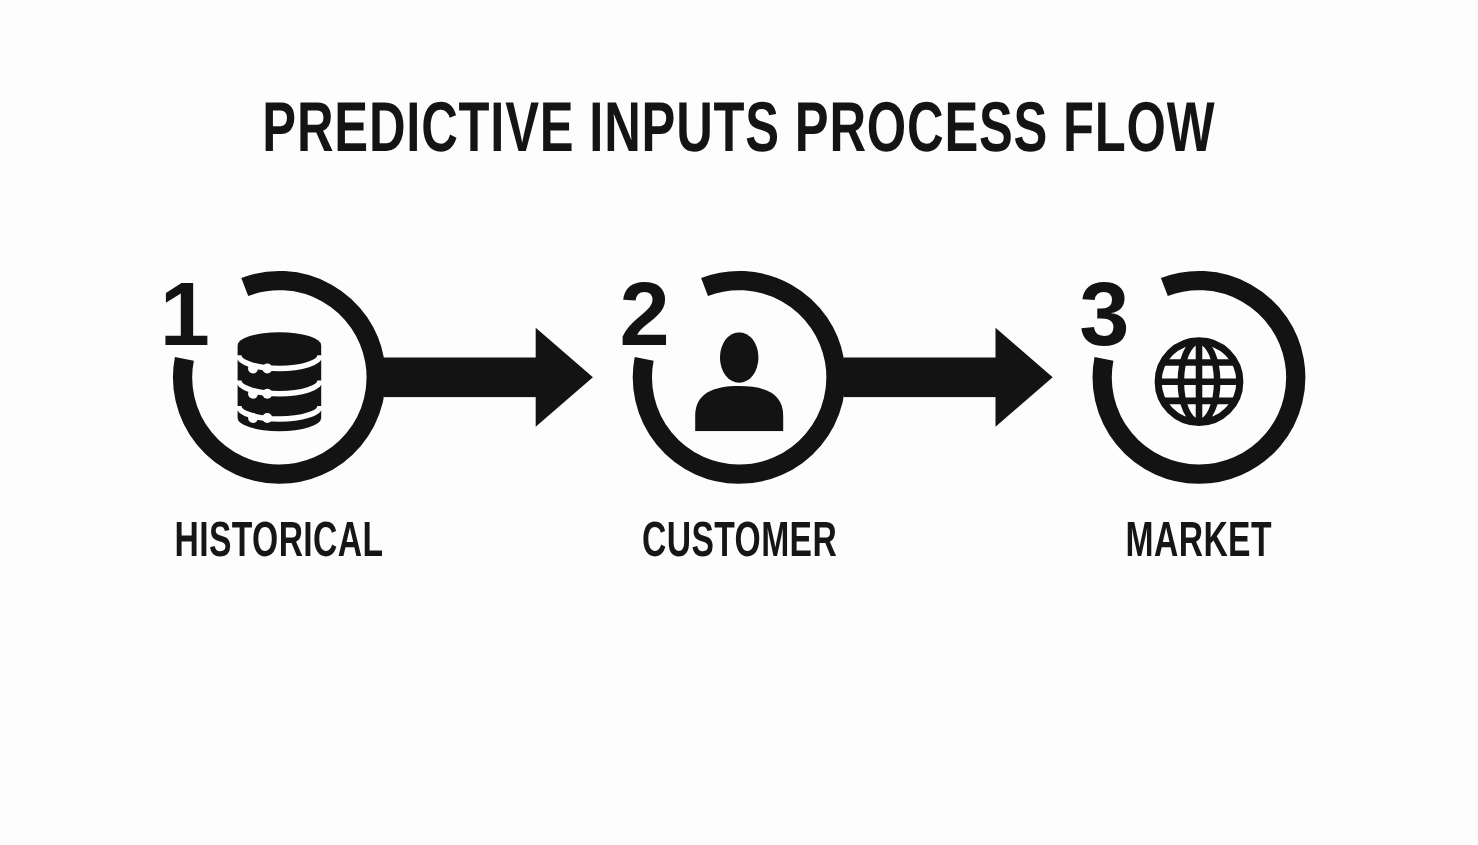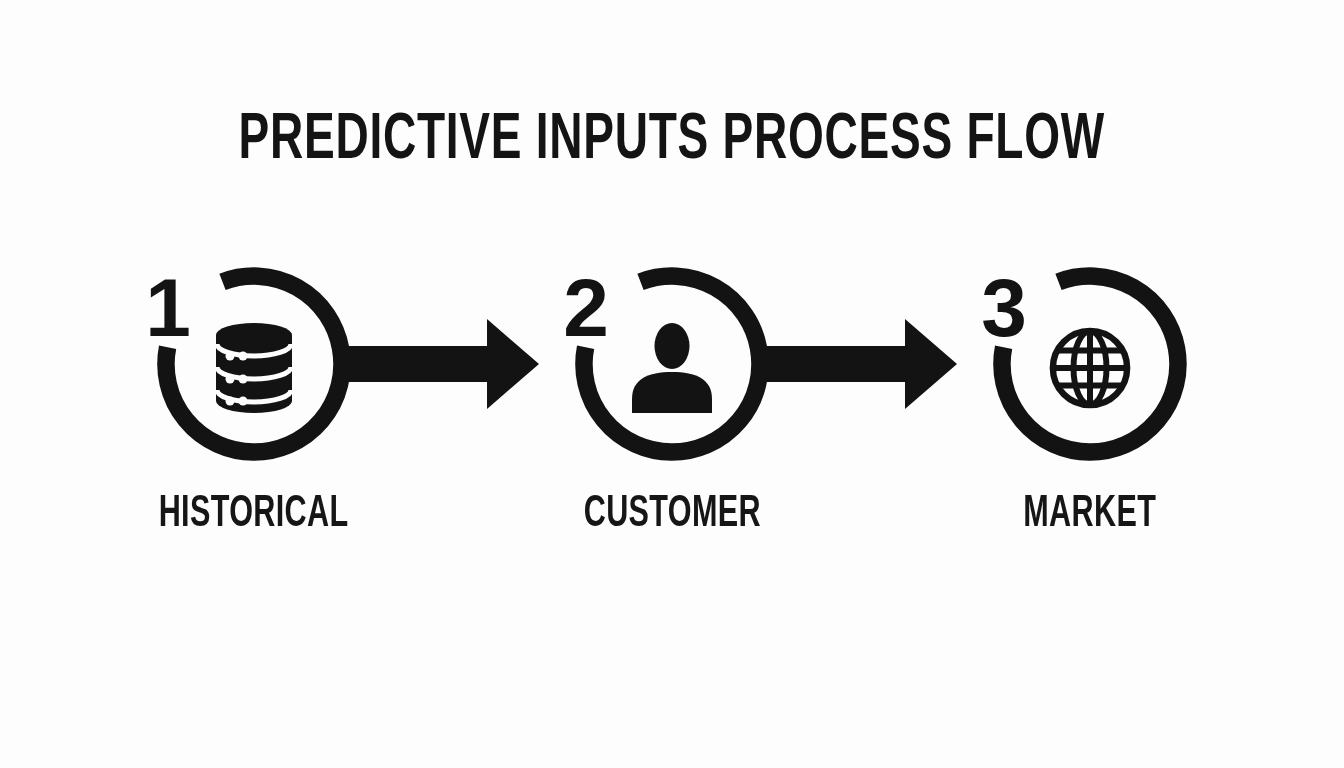--- a/index.html
+++ b/index.html
@@ -4,21 +4,21 @@
 <style>
   html,body{margin:0;padding:0;}
   body{
     width:1344px;height:768px;
     background:#fdfdfd;
     font-family:"Liberation Sans","DejaVu Sans",sans-serif;
     color:#131313;
     overflow:hidden;
   }
   .title-wrap{
-    margin-top:104px;
+    margin-top:83px;
     text-align:center;
     text-decoration:underline;
   }
   .title{
     display:inline-block;
     font-size:64px;
     font-weight:bold;
     line-height:1;
     letter-spacing:1px;
     color:#141414;

